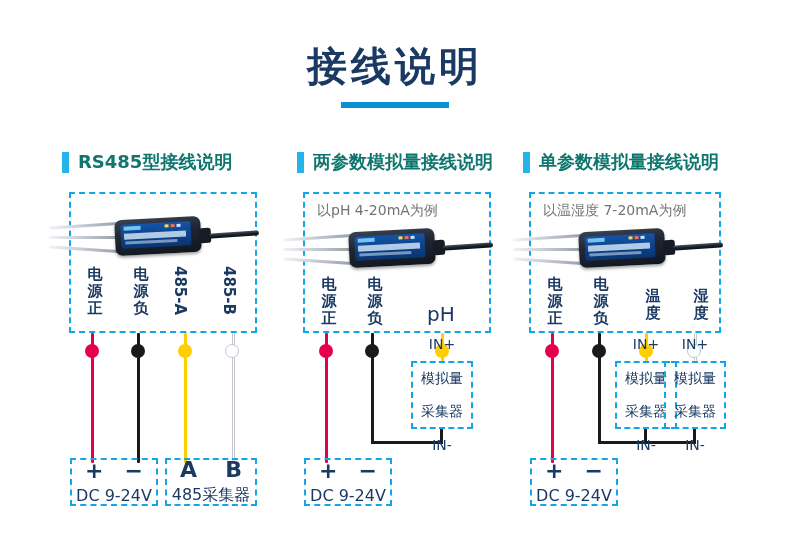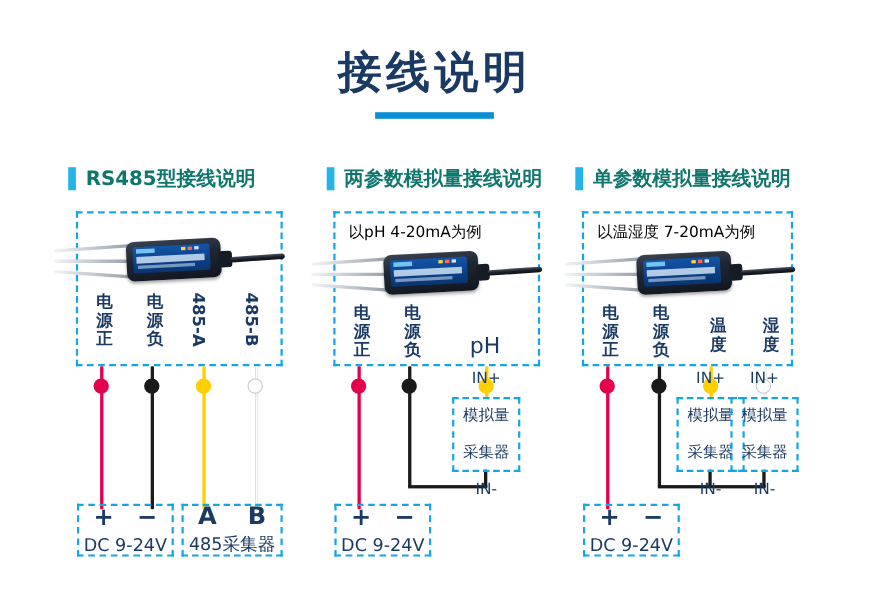--- a/index.html
+++ b/index.html
@@ -28,21 +28,21 @@
     font-size:18px;font-weight:bold;color:#0f766e;white-space:nowrap;
     font-family:"DejaVu Sans","Liberation Sans",sans-serif;
   }
 
   
   .dash{
     position:absolute;border:2px dashed #14a5e6;box-sizing:border-box;
     background:transparent;
   }
   .note{
-    position:absolute;font-size:14px;color:#000000;white-space:nowrap;
+    position:absolute;font-size:14px;color:#737373;white-space:nowrap;
     font-family:"DejaVu Sans","Liberation Sans",sans-serif;
   }
 
   
   .device{position:absolute;}
   .dev-body{
     position:absolute;left:44px;top:6px;width:86px;height:36px;
     background:linear-gradient(175deg,#3a4352 0%,#202734 40%,#10161f 100%);
     border-radius:7px;
     box-shadow:0 2px 3px rgba(0,0,0,.35);

